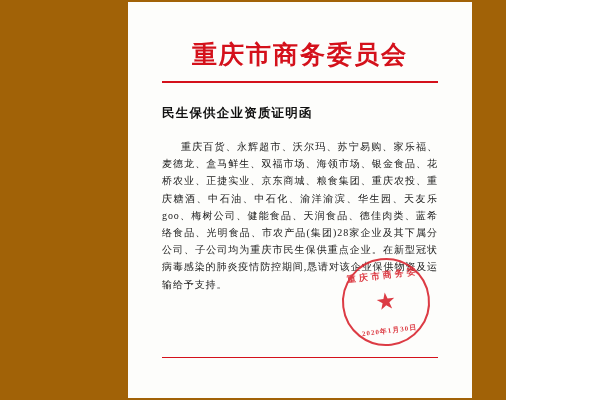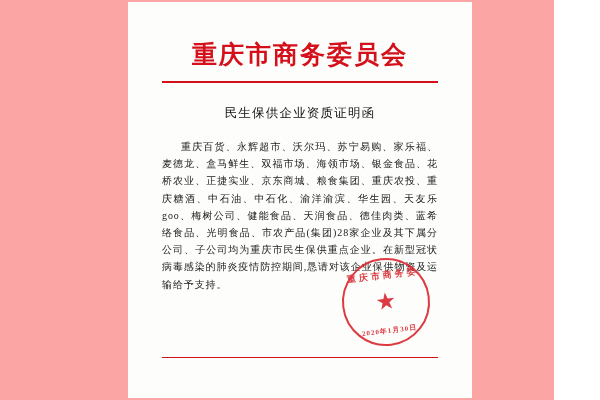--- a/index.html
+++ b/index.html
@@ -9,23 +9,23 @@
     width: 600px;
     height: 400px;
     overflow: hidden;
   }
   body {
     font-family: "Liberation Serif", "DejaVu Serif", serif;
   }
 
   .page {
     position: relative;
-    width: 554px;
+    width: 506px;
     height: 400px;
-    background: #fca5a5;
+    background: #a16207;
   }
 
   
   .sheet {
     position: absolute;
     left: 128px;
     top: 2px;
     width: 344px;
     height: 396px;
     background: #fdfdfb;
@@ -55,24 +55,23 @@
     white-space: nowrap;
   }
 
   .header-rule {
     height: 2px;
     background: #d4111b;
     margin: 0 0 22px 0;
   }
 
   .doc-title {
-    text-align: center;
     color: #101010;
     font-size: 12.5px;
-    font-weight: normal;
+    font-weight: bold;
     letter-spacing: 1.2px;
     margin-bottom: 16px;
     white-space: nowrap;
   }
 
   .body-text {
     color: #1a1a1a;
     font-size: 10px;
     line-height: 17.2px;
     text-align: justify;

